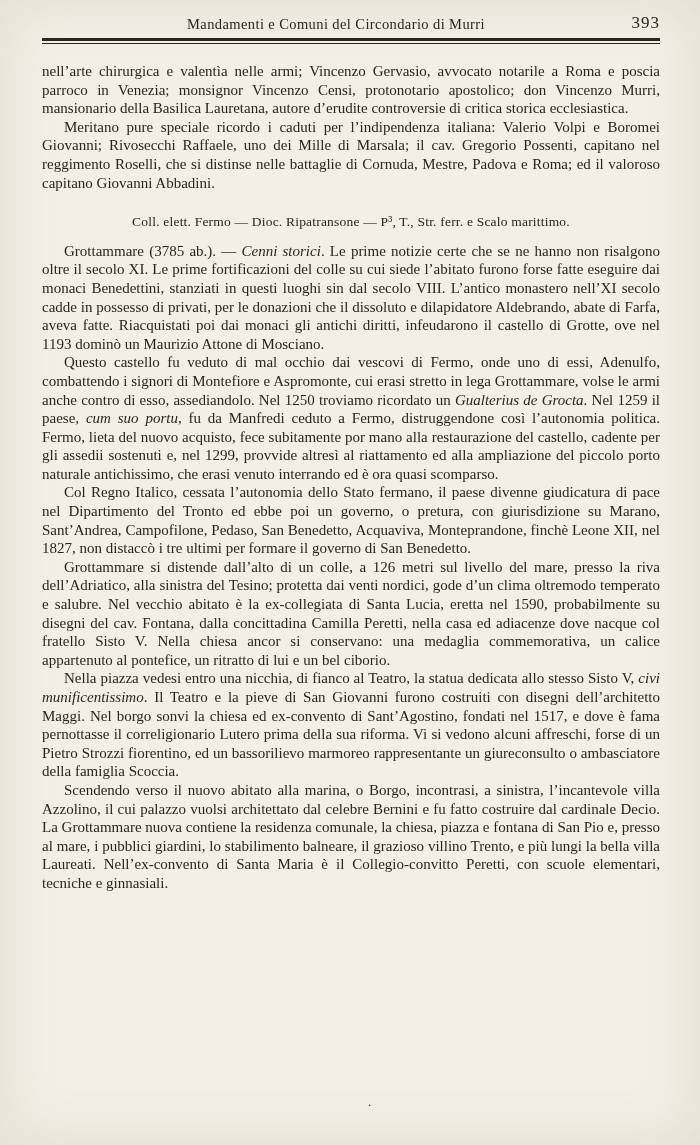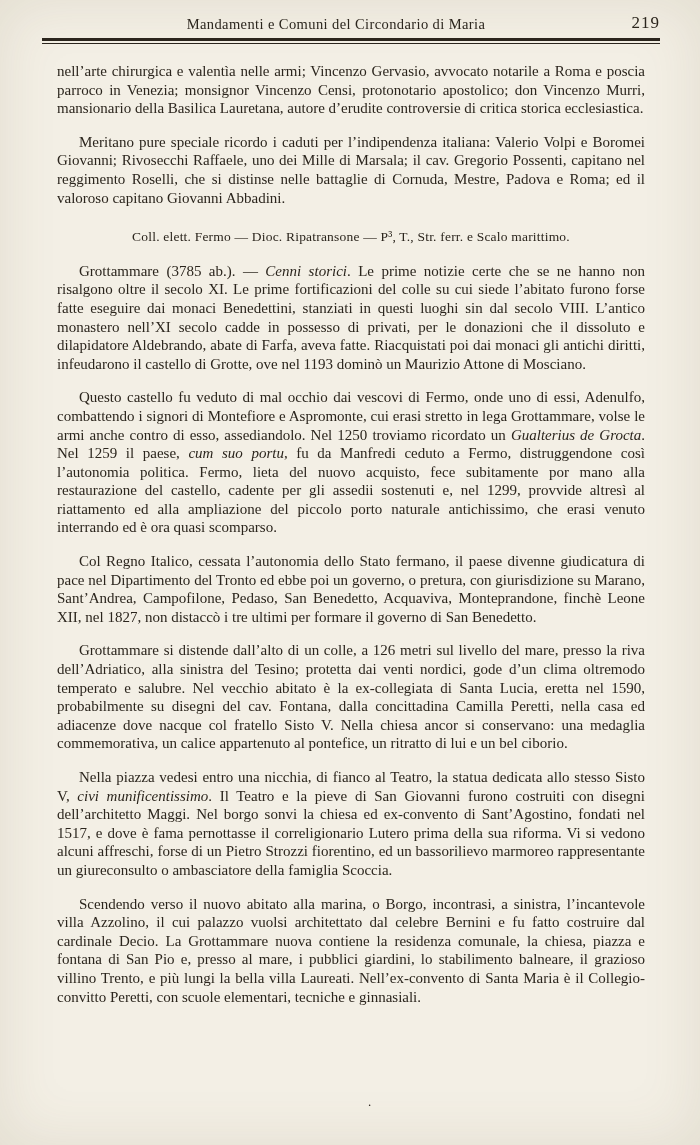--- a/index.html
+++ b/index.html
@@ -43,21 +43,21 @@
     border-top:3px solid var(--ink);
     border-bottom:1px solid var(--ink);
     margin-bottom:18px;
   }
   .body-text{
     font-size:15px;
     line-height:18.6px;
     text-align:justify;
     hyphens:auto;
   }
-  .body-text p{margin:15px;}
+  .body-text p{margin:0;}
   .body-text p.indent{text-indent:22px;}
   .body-text p.note{
     text-align:center;
     text-indent:0;
     font-size:13.5px;
     margin:21px 0 10px;
     letter-spacing:.2px;
   }
   .seg-b{font-weight:normal;}
   .seg-i{font-style:italic;}
@@ -66,22 +66,22 @@
     left:368px;top:1094px;
     font-size:13px;
   }
 </style>
 </head>
 <body>
 
 <div class="page">
 
   <div class="header">
-    <span class="running-title">Mandamenti e Comuni del Circondario di Maria</span>
-    <span class="page-number">219</span>
+    <span class="running-title">Mandamenti e Comuni del Circondario di Murri</span>
+    <span class="page-number">393</span>
   </div>
 
   <div class="rule"></div>
 
   <div class="body-text">
       <p class=""><span>nell’arte chirurgica e valentìa nelle armi; Vincenzo Gervasio, avvocato notarile a Roma e poscia parroco in Venezia; monsignor Vincenzo Censi, protonotario apostolico; don Vincenzo Murri, mansionario della Basilica Lauretana, autore d’erudite controversie di critica storica ecclesiastica.</span></p>
       <p class=" indent"><span>Meritano pure speciale ricordo i caduti per l’indipendenza italiana: Valerio Volpi e Boromei Giovanni; Rivosecchi Raffaele, uno dei Mille di Marsala; il cav. Gregorio Possenti, capitano nel reggimento Roselli, che si distinse nelle battaglie di Cornuda, Mestre, Padova e Roma; ed il valoroso capitano Giovanni Abbadini.</span></p>
       <p class="note"><span>Coll. elett. Fermo — Dioc. Ripatransone — P³, T., Str. ferr. e Scalo marittimo.</span></p>
       <p class=" indent"><span class="seg-b">Grottammare</span><span> (3785 ab.). — </span><span class="seg-i">Cenni storici</span><span>. Le prime notizie certe che se ne hanno non risalgono oltre il secolo XI. Le prime fortificazioni del colle su cui siede l’abitato furono forse fatte eseguire dai monaci Benedettini, stanziati in questi luoghi sin dal secolo VIII. L’antico monastero nell’XI secolo cadde in possesso di privati, per le donazioni che il dissoluto e dilapidatore Aldebrando, abate di Farfa, aveva fatte. Riacquistati poi dai monaci gli antichi diritti, infeudarono il castello di Grotte, ove nel 1193 dominò un Maurizio Attone di Mosciano.</span></p>
       <p class=" indent"><span>Questo castello fu veduto di mal occhio dai vescovi di Fermo, onde uno di essi, Adenulfo, combattendo i signori di Montefiore e Aspromonte, cui erasi stretto in lega Grottammare, volse le armi anche contro di esso, assediandolo. Nel 1250 troviamo ricordato un </span><span class="seg-i">Gualterius de Grocta</span><span>. Nel 1259 il paese, </span><span class="seg-i">cum suo portu</span><span>, fu da Manfredi ceduto a Fermo, distruggendone così l’autonomia politica. Fermo, lieta del nuovo acquisto, fece subitamente por mano alla restaurazione del castello, cadente per gli assedii sostenuti e, nel 1299, provvide altresì al riattamento ed alla ampliazione del piccolo porto naturale antichissimo, che erasi venuto interrando ed è ora quasi scomparso.</span></p>

